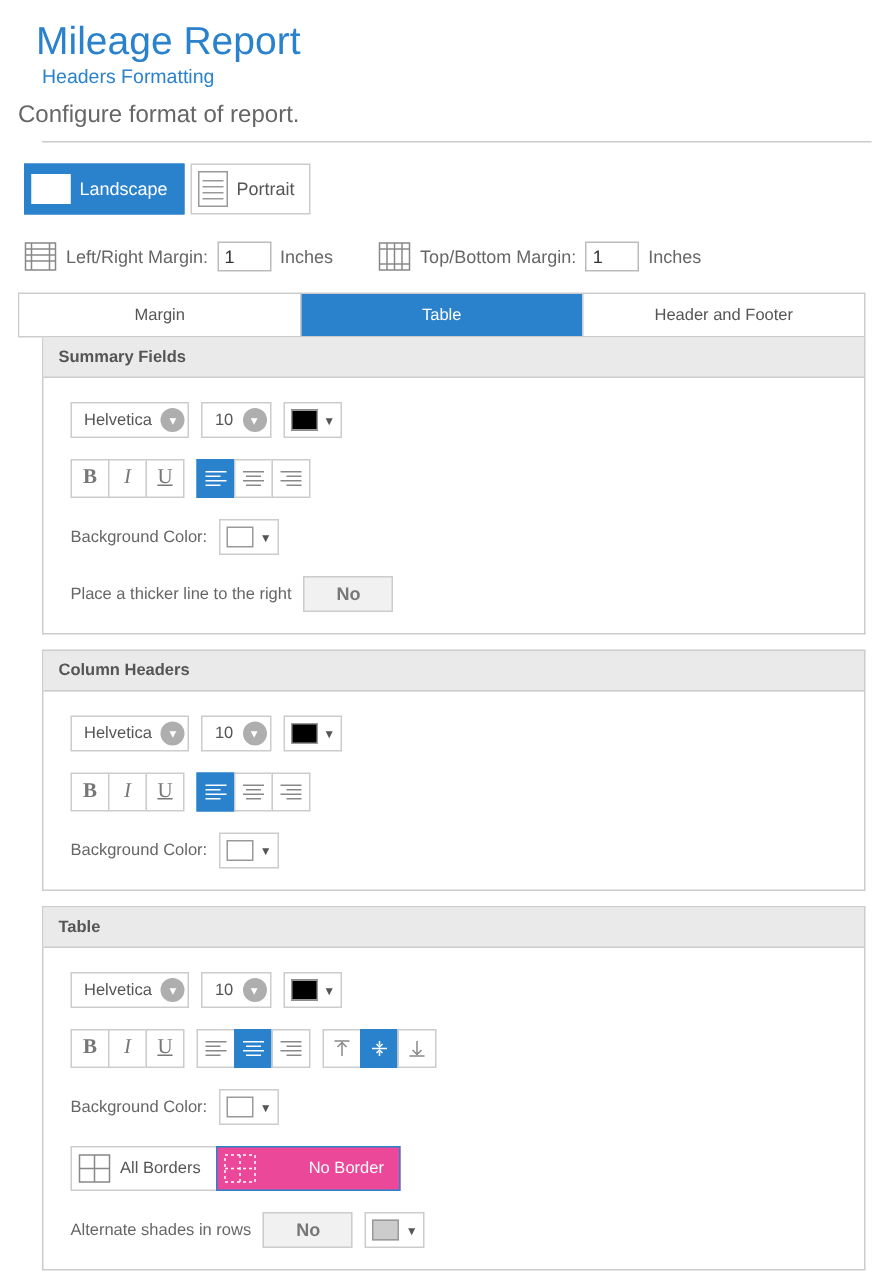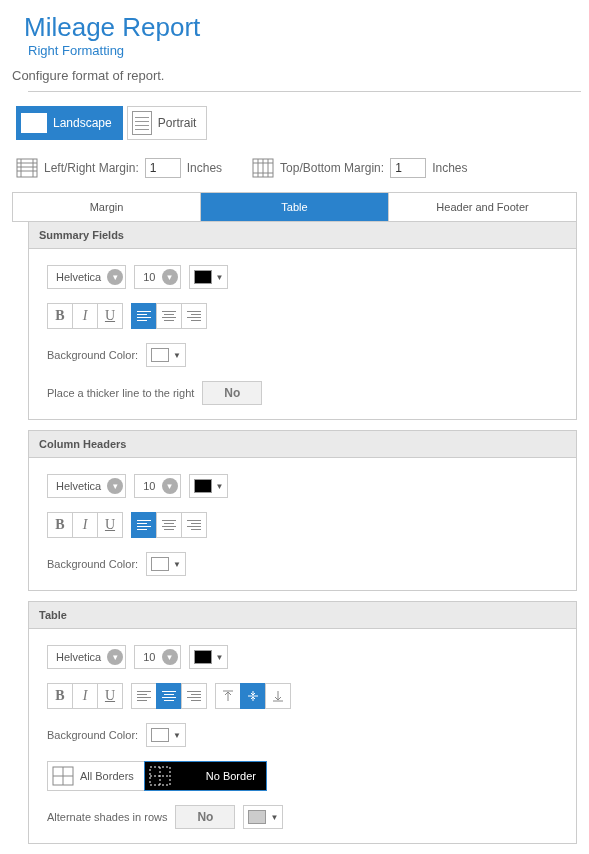--- a/index.html
+++ b/index.html
@@ -1,20 +1,20 @@
 <!DOCTYPE html>
 <html><head>
 <meta charset="utf-8">
 <style>
 * { box-sizing: border-box; margin: 0; padding: 0; }
 body { font-family: "Segoe UI", Arial, sans-serif; font-size: 12px; color: #555; background: #fff; width: 589px; }
 .page { padding: 8px 8px 4px 8px; }
 .title { font-size: 26px; color: #2a82cc; font-weight: 300; margin: 4px 0 0 16px; }
 .subtitle { font-size: 13px; color: #2a82cc; margin: 0 0 10px 20px; }
-.desc { font-size: 13px; color: #666; margin: 0 0 8px 4px; }
+.desc { font-size: 16px; color: #666; margin: 0 0 8px 4px; }
 hr.sep { border: none; border-top: 1px solid #ccc; margin: 0 0 14px 20px; }
 
 .orient-row { display: flex; gap: 4px; margin: 0 0 18px 8px; }
 .orient-btn { display: flex; align-items: center; gap: 6px; border: 1px solid #ccc; background: #fff; padding: 4px 10px 4px 4px; font-size: 12px; color: #555; cursor: pointer; }
 .orient-btn.active { background: #2a82cc; color: #fff; border-color: #2a82cc; }
 .orient-icon { width: 20px; height: 24px; border: 1px solid #999; background: #fff; display: flex; flex-direction: column; justify-content: space-around; padding: 3px 2px; }
 .orient-icon.l { width: 26px; height: 20px; }
 .orient-icon .ln { height: 1px; background: #999; }
 .orient-btn.active .orient-icon { border-color: #fff; }
 .orient-btn.active .orient-icon .ln { background: #fff; }
@@ -67,30 +67,30 @@
 .valign-btn.active { background: #2a82cc; border-color: #2a82cc; }
 .valign-btn svg { width: 14px; height: 14px; }
 
 .label-sm { font-size: 11px; color: #666; }
 
 .toggle-btn { min-width: 60px; height: 24px; border: 1px solid #ccc; background: #f1f1f1; display: flex; align-items: center; justify-content: center; font-size: 12px; font-weight: bold; color: #777; cursor: pointer; }
 
 .border-group { display: flex; }
 .border-btn { display: flex; align-items: center; gap: 6px; border: 1px solid #ccc; background: #fff; padding: 4px 10px 4px 4px; font-size: 11px; color: #555; cursor: pointer; margin-left: -1px; }
 .border-btn:first-child { margin-left: 0; }
-.border-btn.active { background: #000000; color: #fff; border-color: #2a82cc; gap: 35px; }
+.border-btn.active { background: #ec4899; color: #fff; border-color: #2a82cc; gap: 35px; }
 .grid-icon { width: 22px; height: 20px; display: inline-block; }
 .grid-icon svg { width: 100%; height: 100%; }
 </style>
 </head>
 <body>
 
 <div class="page">
   <div class="title">Mileage Report</div>
-  <div class="subtitle">Right Formatting</div>
+  <div class="subtitle">Headers Formatting</div>
   <div class="desc">Configure format of report.</div>
   <hr class="sep">
 
   <div class="orient-row">
     <div class="orient-btn active">
       <span class="orient-icon l">
           <span class="ln"></span>
           <span class="ln"></span>
           <span class="ln"></span>
           <span class="ln"></span>

